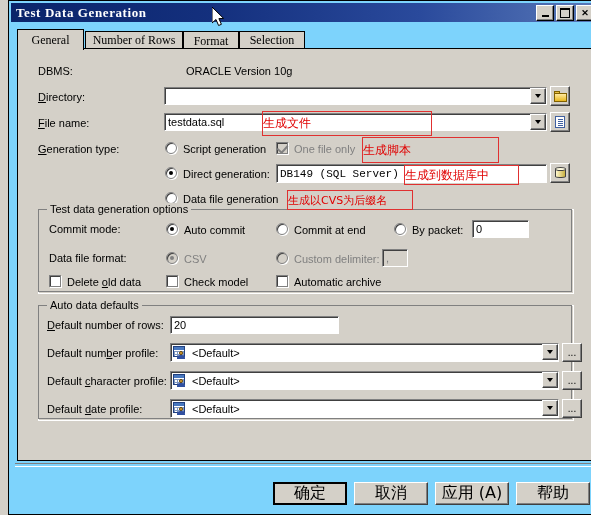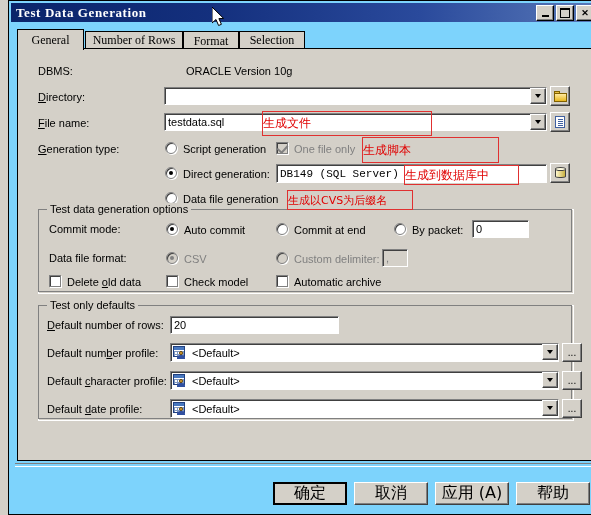--- a/index.html
+++ b/index.html
@@ -253,21 +253,21 @@
       <div class="check" style="left:10px;top:65px;"></div>
       <span class="lbl" style="left:28px;top:66px;">Delete <u>o</u>ld data</span>
       <div class="check" style="left:127px;top:65px;"></div>
       <span class="lbl" style="left:145px;top:66px;">Check model</span>
       <div class="check" style="left:237px;top:65px;"></div>
       <span class="lbl" style="left:255px;top:66px;">Automatic archive</span>
     </div>
 
     <div class="group" style="left:20px;top:256px;width:536px;height:116px;">
       <div class="inner"></div>
-      <span class="cap">Test only defaults</span>
+      <span class="cap">Auto data defaults</span>
 
       <span class="lbl" style="left:8px;top:13px;"><u>D</u>efault number of rows:</span>
       <div class="field" style="left:131px;top:10px;width:169px;height:18px;">20</div>
 
       <span class="lbl" style="left:8px;top:41px;">Default num<u>b</u>er profile:</span>
       <div class="field" style="left:131px;top:37px;width:389px;height:19px;padding-left:2px;">
         <span class="ico-prof">
             <span class="win"></span>
             <span class="bar"></span>
             <span class="grid"></span>

